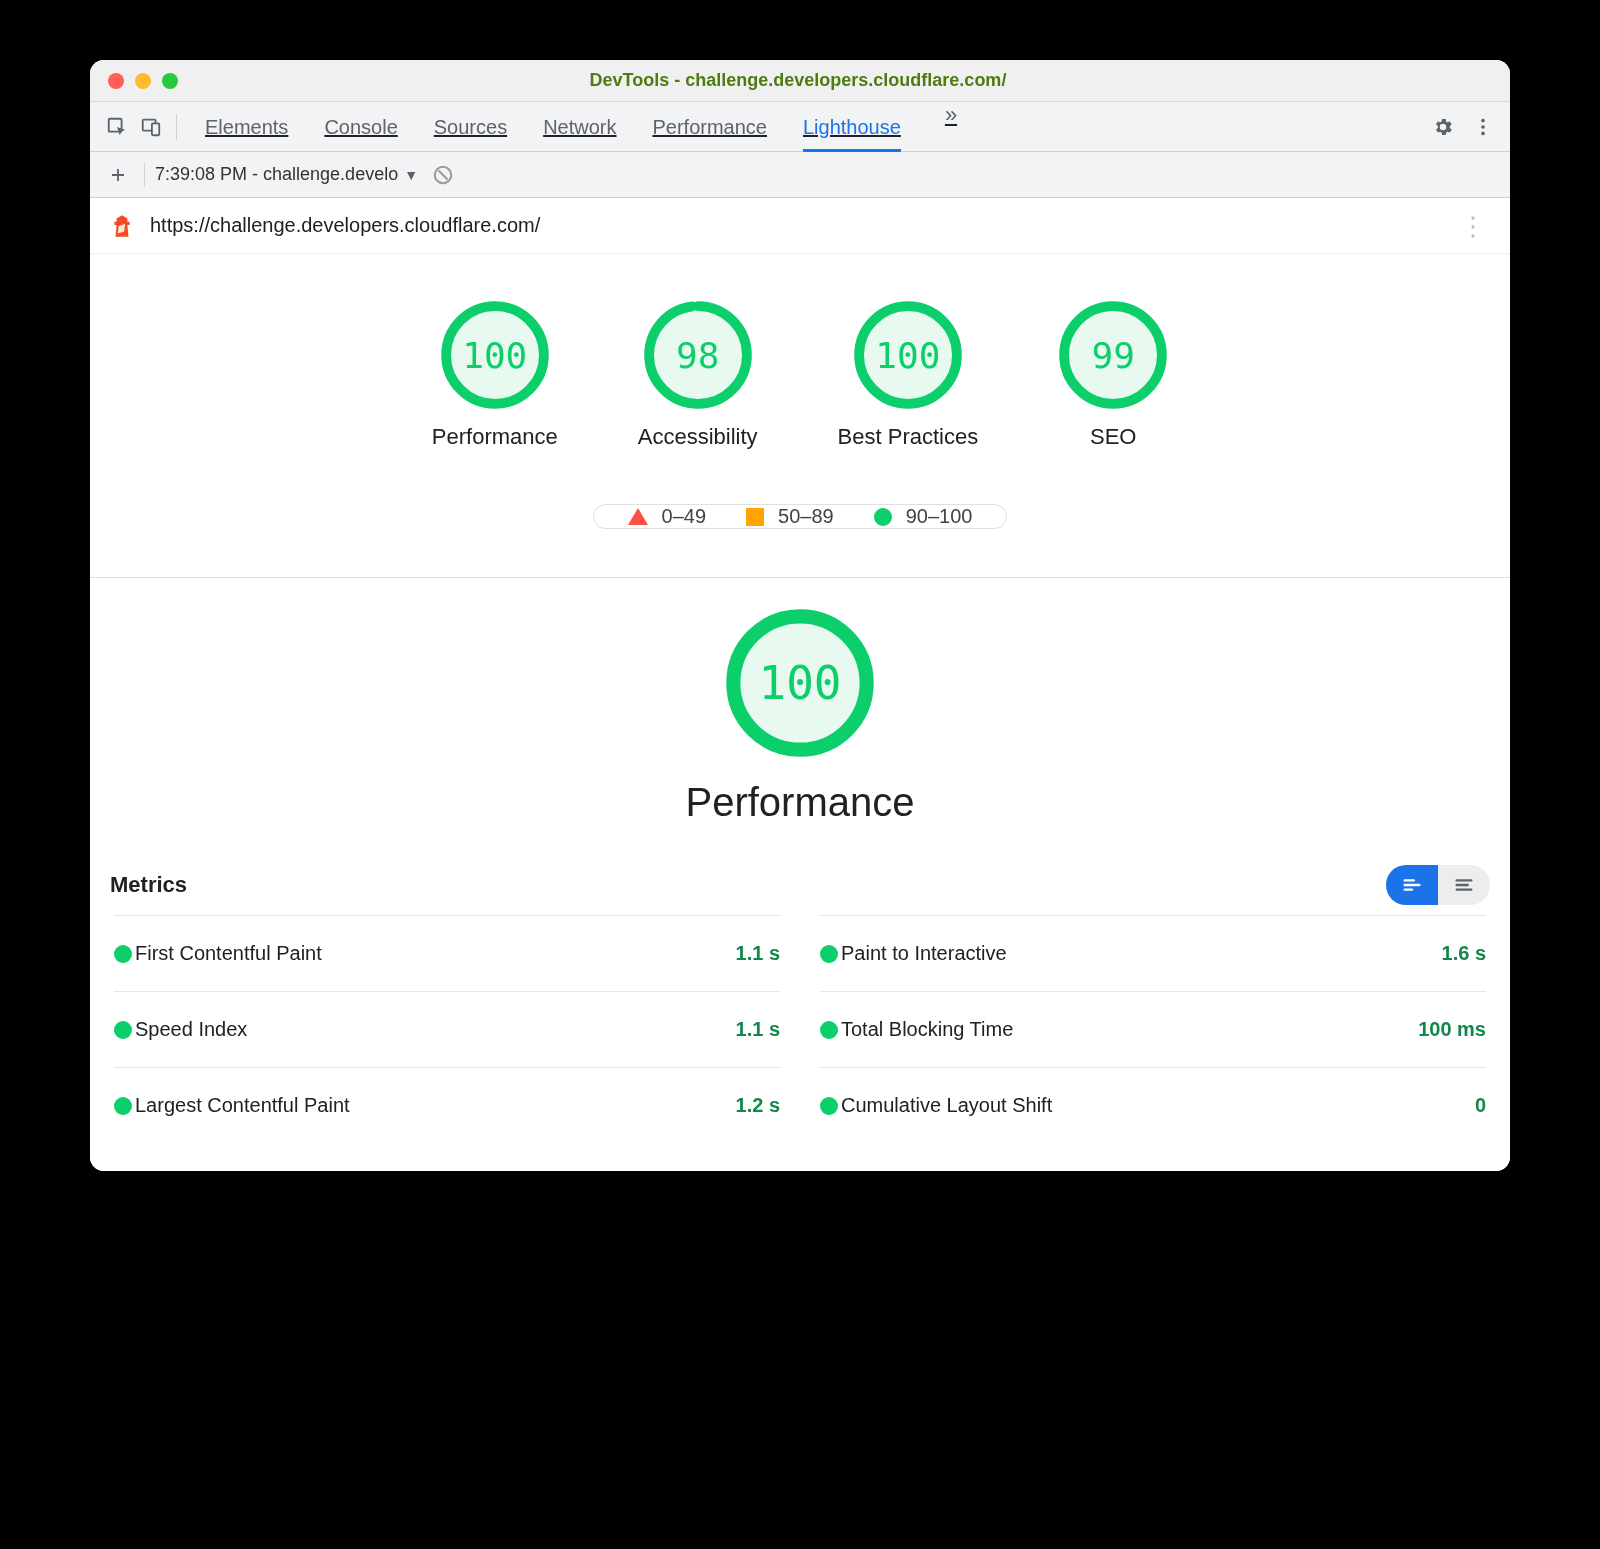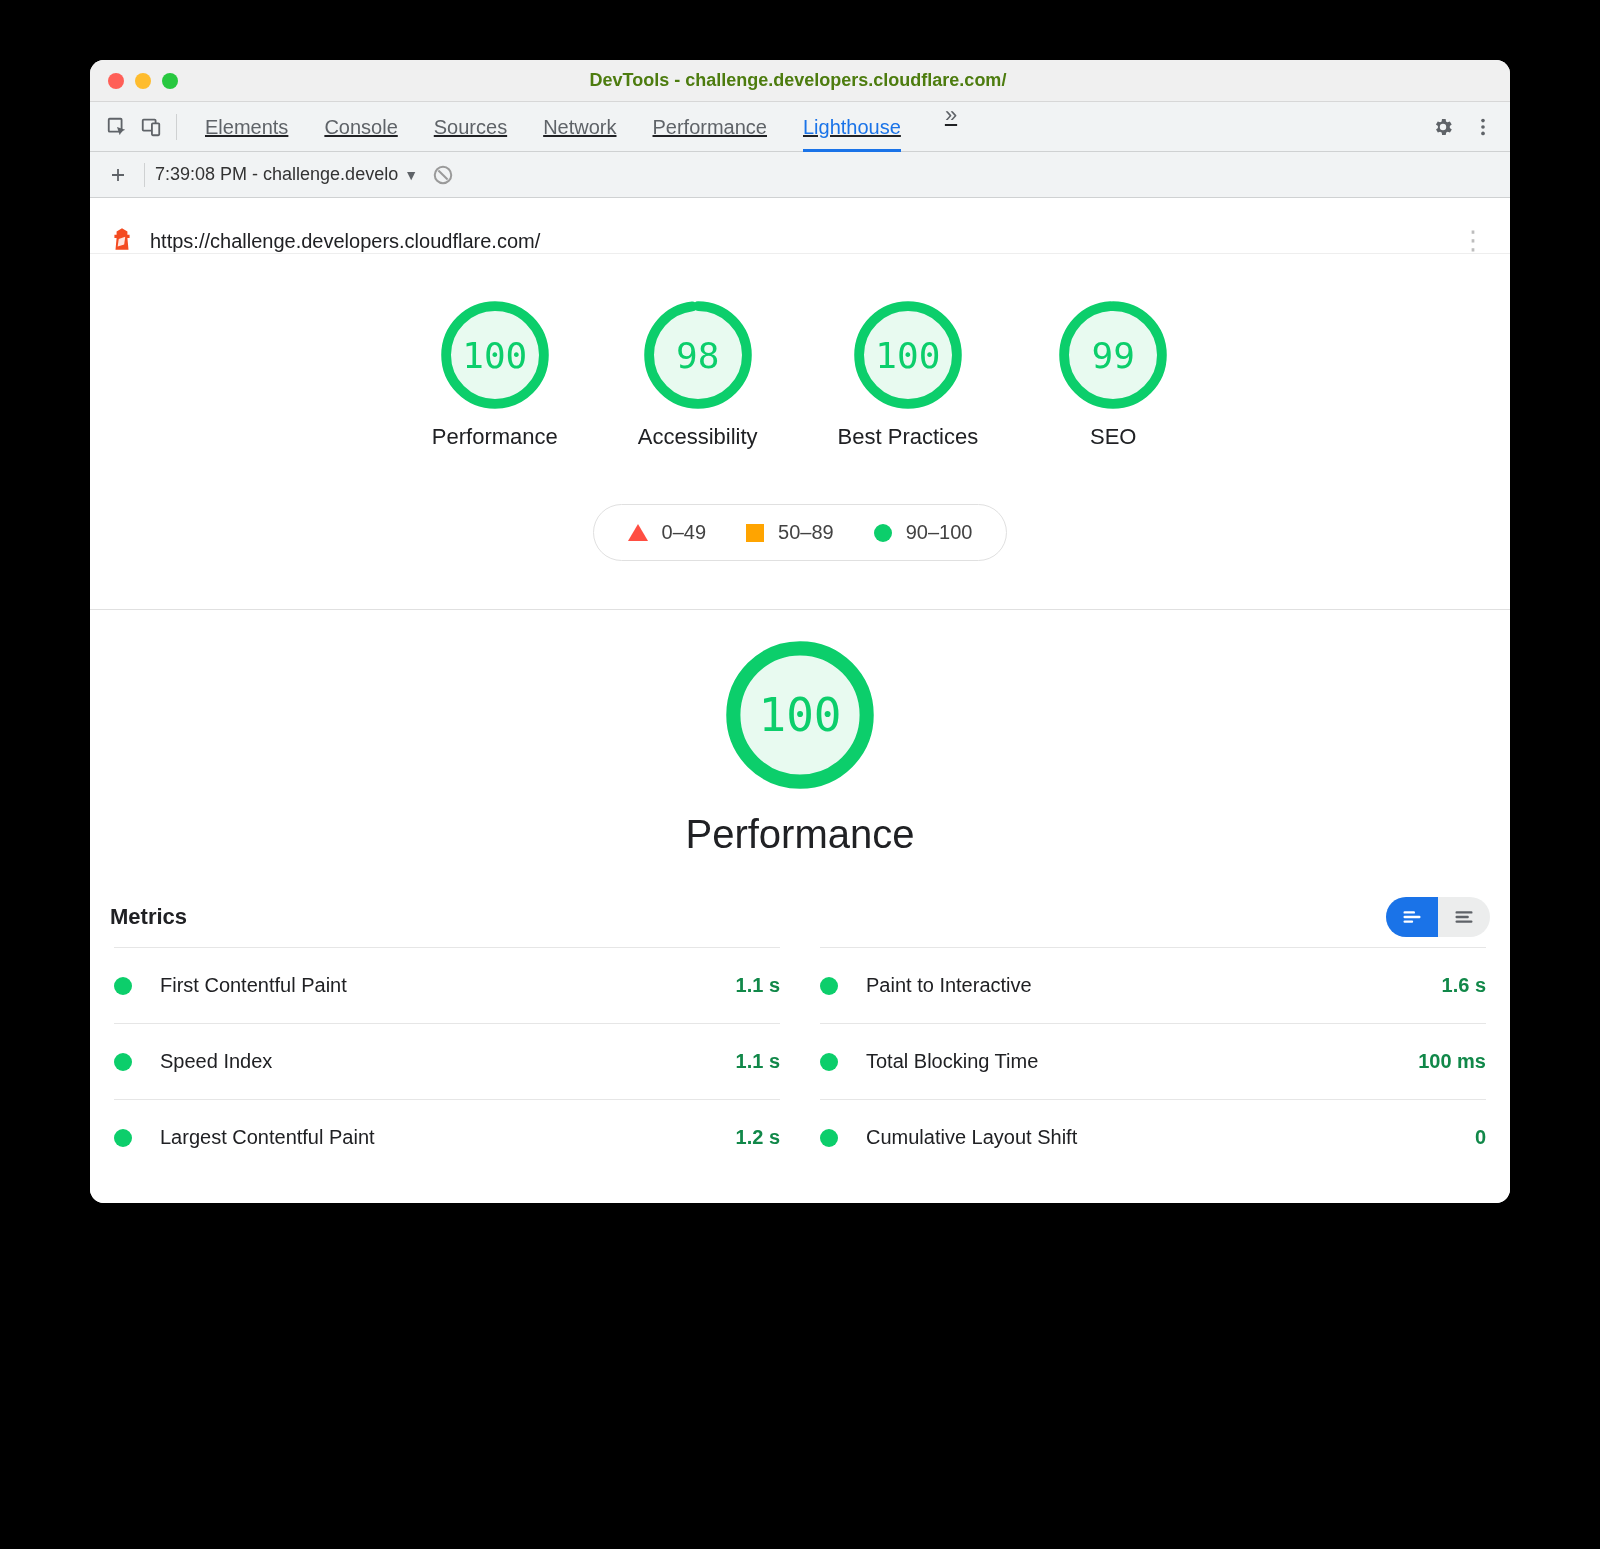--- a/index.html
+++ b/index.html
@@ -78,21 +78,21 @@
   .plus-btn { width: 32px; height: 32px; display: flex; align-items: center; justify-content: center; color: #5f6368; cursor: pointer; }
   .subbar .divider { width: 1px; height: 24px; background: #cfd1d2; margin: 0 10px; }
   .report-select {
     font-size: 18px; color: #333; display: flex; align-items: center; gap: 6px;
     max-width: 330px; white-space: nowrap; overflow: hidden; cursor: pointer;
   }
   .report-select .caret { color: #5f6368; font-size: 14px; }
   .clear-icon { margin-left: 14px; color: #888; cursor: pointer; }
   
   .urlbar {
-    height: 56px; display: flex; align-items: flex-end; padding: 0 18px;
+    height: 56px; display: flex; align-items: center; padding: 0 18px;
     border-bottom: 1px solid #eee;
   }
   .lh-logo { width: 28px; height: 28px; margin-right: 14px; display:flex; align-items:center; justify-content:center;}
   .urlbar .url { font-size: 20px; color: #202124; flex: 1; }
   .kebab { color: #bdbdbd; font-size: 26px; cursor: pointer; padding: 0 6px; letter-spacing: 0; line-height: 1;}
   
   .content { background: #fff; }
   .gauges-row {
     display: flex; justify-content: center; gap: 80px;
     padding: 46px 0 20px;
@@ -106,21 +106,21 @@
     position: absolute; inset: 0; display: flex; align-items: center; justify-content: center;
     font-family: "SFMono-Regular", ui-monospace, Menlo, monospace;
     font-size: 36px; color: #0cce6b;
   }
   .gauge-label { font-size: 22px; color: #202124; text-align: center; max-width: 160px; }
 
   .legend-pill {
     margin: 34px auto 0;
     display: flex; align-items: center; gap: 40px;
     border: 1px solid #e0e0e0; border-radius: 999px;
-    padding: 16px 34px; width: fit-content;
+    padding: 0 34px; width: fit-content;
     font-size: 20px; color: #424242;
   }
   .legend-item { display: flex; align-items: center; gap: 14px; }
   .tri {
     width: 0; height: 0;
     border-left: 10px solid transparent;
     border-right: 10px solid transparent;
     border-bottom: 17px solid #ff4e42;
   }
   .sq { width: 18px; height: 18px; background: #ffa400; }
@@ -152,21 +152,21 @@
     width: 52px; height: 40px; display:flex; align-items:center; justify-content:center;
     cursor: pointer;
   }
   .view-toggle .opt.active { background: #1a73e8; color: #fff; }
 
   .metrics-grid {
     display: grid; grid-template-columns: 1fr 1fr; gap: 0 40px;
     padding: 0 24px 28px;
   }
   .metric-row {
-    display: flex; align-items: center; gap: 28px;
+    display: flex; align-items: center; gap: 3px;
     border-top: 1px solid #e6e6e6;
     height: 76px;
     font-size: 20px;
   }
   .metric-row .dot { width: 18px; height: 18px; border-radius: 50%; background: #0cce6b; }
   .metric-row .name { color: #202124; }
   .metric-row .val { margin-left: auto; color: #118849; font-weight: 700; }
 
   
   svg { display:block; }

